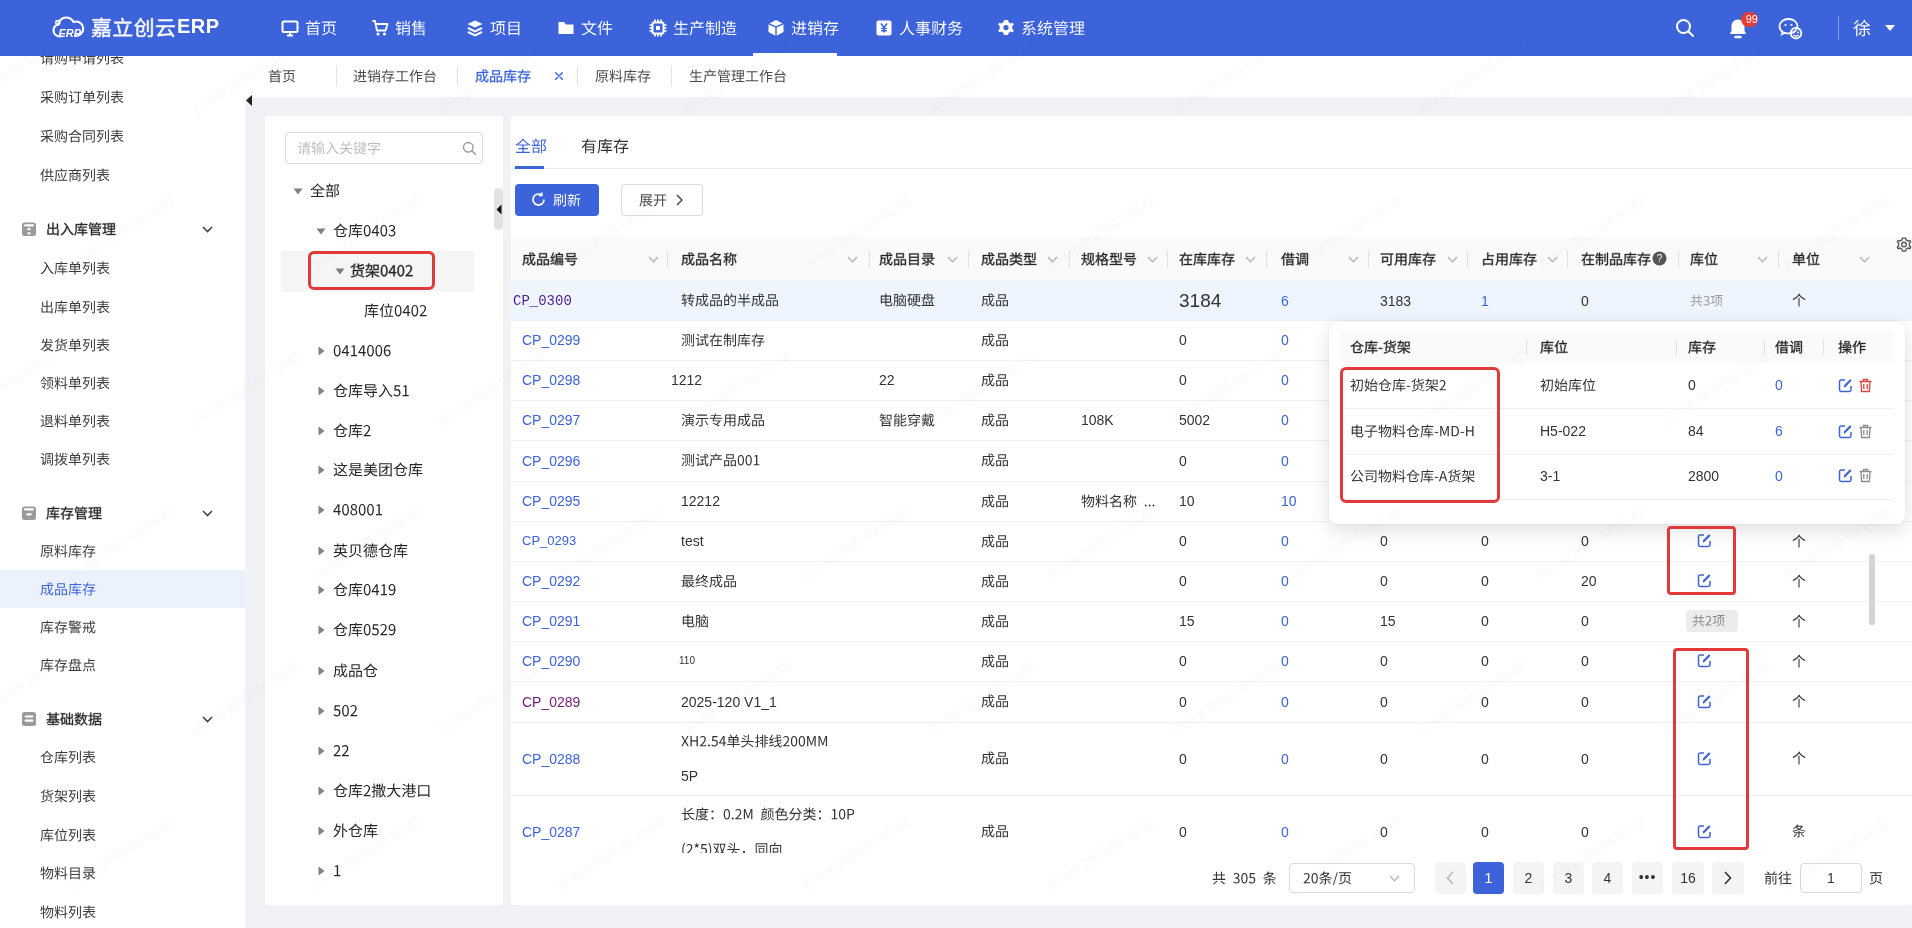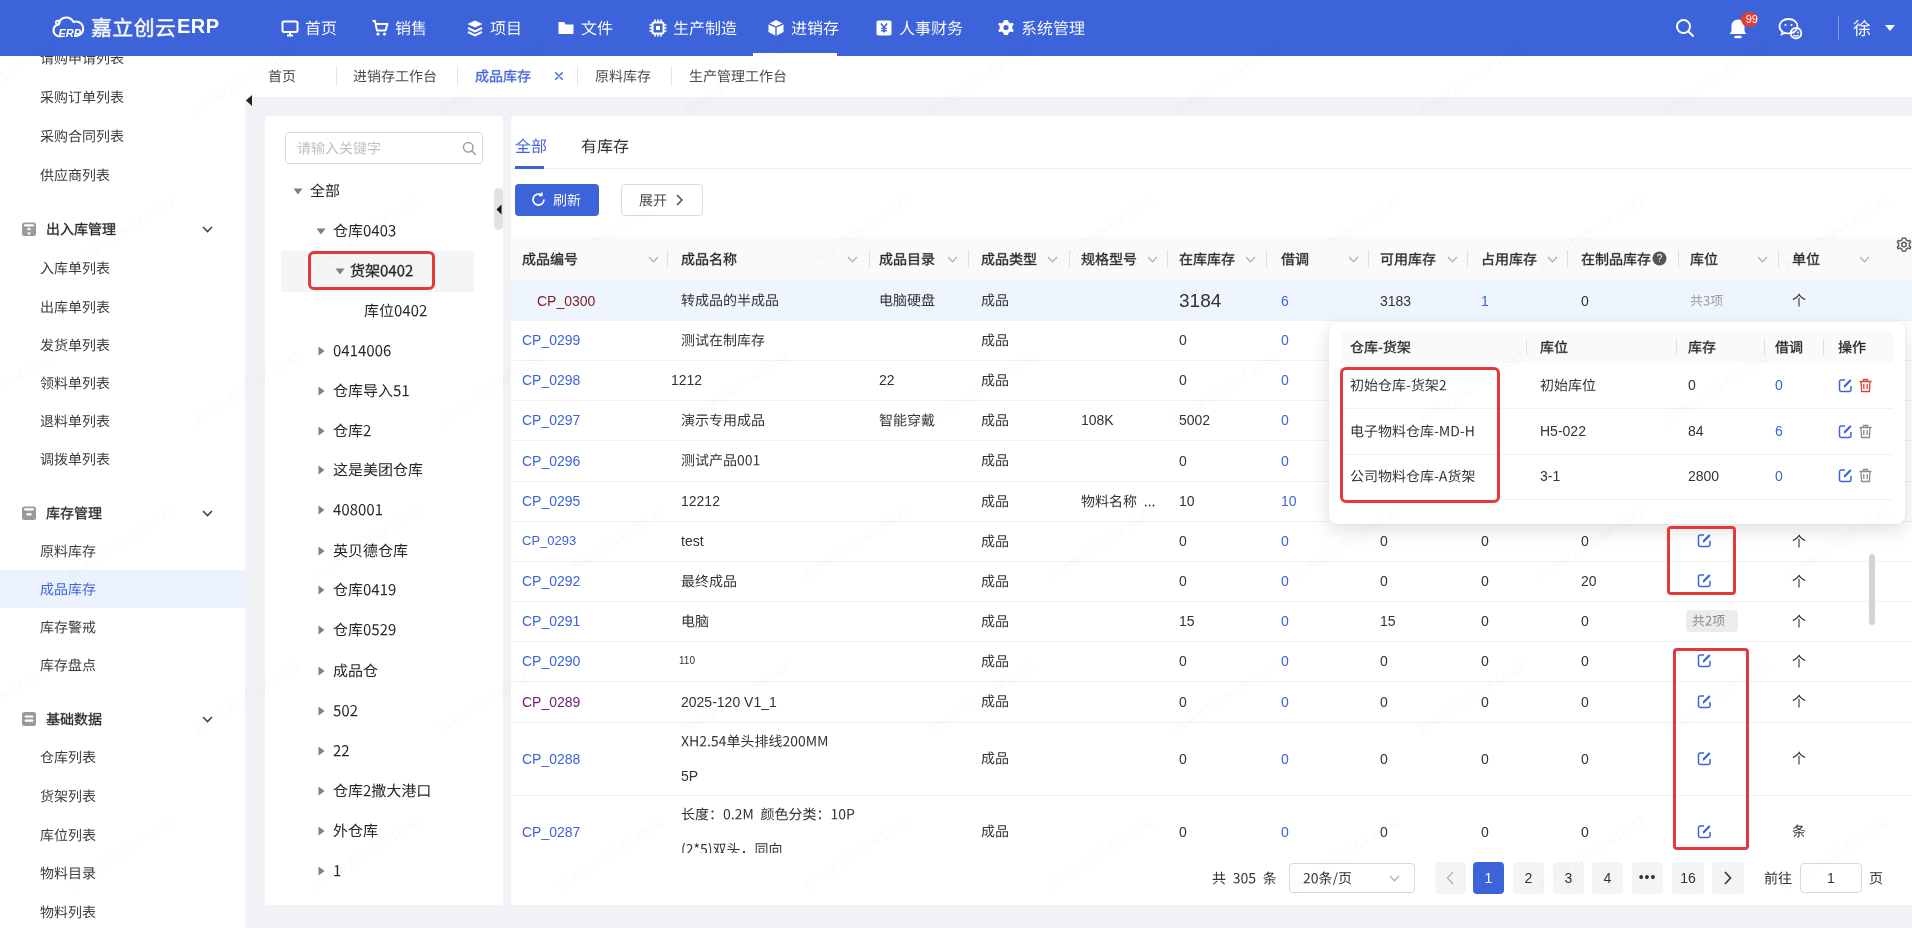--- a/index.html
+++ b/index.html
@@ -842,21 +842,21 @@
     <div style="position:absolute;left:1567px;top:250px;width:1px;height:18px;background:#e1e1e1"></div>
     <div style="position:absolute;left:1678px;top:250px;width:1px;height:18px;background:#e1e1e1"></div>
     <div style="position:absolute;left:1778px;top:250px;width:1px;height:18px;background:#e1e1e1"></div>
     <svg style="position:absolute;left:1896px;top:237px" width="16" height="16" viewBox="0 0 18 18">
       <path d="M9 1.2 L10.8 1.2 L11.4 3.3 A6 6 0 0 1 13.5 4.5 L15.6 3.9 L16.5 5.5 L15 7.1 A6 6 0 0 1 15 9.9 L16.5 11.5 L15.6 13.1 L13.5 12.5 A6 6 0 0 1 11.4 13.7 L10.8 15.8 L9 15.8 L7.2 15.8 L6.6 13.7 A6 6 0 0 1 4.5 12.5 L2.4 13.1 L1.5 11.5 L3 9.9 A6 6 0 0 1 3 7.1 L1.5 5.5 L2.4 3.9 L4.5 4.5 A6 6 0 0 1 6.6 3.3 L7.2 1.2 Z" fill="none" stroke="#555" stroke-width="1.5"></path>
       <circle cx="9" cy="8.5" r="2.6" fill="none" stroke="#555" stroke-width="1.5"></circle>
     </svg>
     <div style="position:absolute;left:511px;top:281px;width:1401px;height:572px;overflow:hidden">
       <div style="position:absolute;left:0px;top:0px;width:1401px;height:39px;background:#eef5ff"></div>
       <div style="position:absolute;left:0px;top:39px;width:1401px;height:1px;background:#f0f0f0"></div>
-      <div style="position:absolute;left:26px;top:9.5px;height:20px;line-height:20px;font-family:Liberation Sans, sans-serif;font-size:14px;color:#7f1d1d">CP_0300</div>
+      <div style="position:absolute;left:2px;top:9.5px;height:20px;line-height:20px;font-family:Liberation Mono, monospace;font-size:14px;color:#4c1d95">CP_0300</div>
       <svg style="position:absolute;left:170px;top:12.29px;color:#333;" width="98.0" height="14.0" viewBox="0 -880 7000 1000">
         <use href="#u8f6c"></use>
         <use href="#u6210" x="1000"></use>
         <use href="#u54c1" x="2000"></use>
         <use href="#u7684" x="3000"></use>
         <use href="#u534a" x="4000"></use>
         <use href="#u6210" x="5000"></use>
         <use href="#u54c1" x="6000"></use>
       </svg>
       <svg style="position:absolute;left:368px;top:12.29px;color:#333;" width="56.0" height="14.0" viewBox="0 -880 4000 1000">

